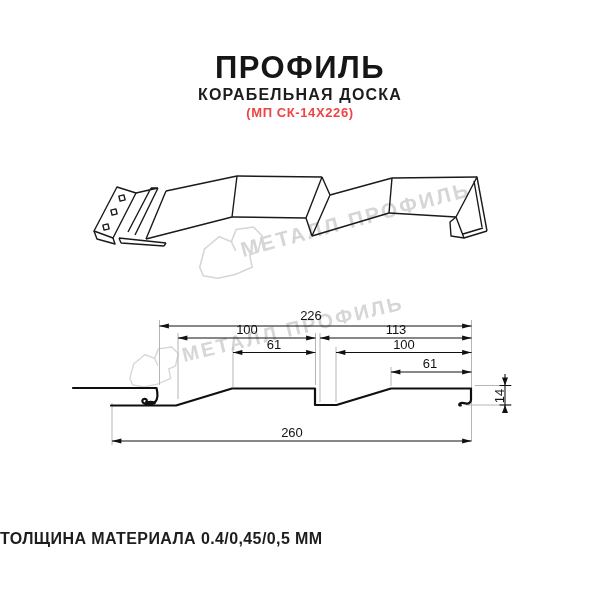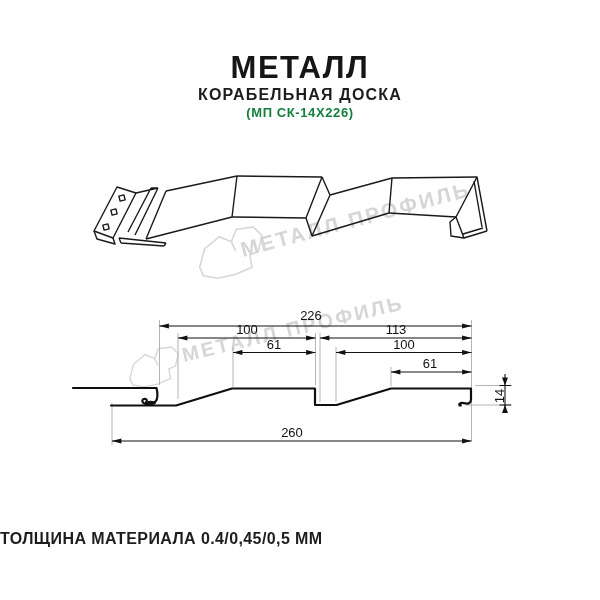--- a/index.html
+++ b/index.html
@@ -4,34 +4,34 @@
 <style>
   html,body{margin:0;padding:0;background:#ffffff;}
   .page{position:relative;width:600px;height:600px;background:#fff;overflow:hidden;
         font-family:"Liberation Sans", sans-serif;color:#161616;}
   .title-block{position:absolute;left:0;top:0;width:600px;text-align:center;}
   .title-main{position:absolute;left:0;top:50px;width:600px;margin:0;
               font-size:31px;font-weight:700;letter-spacing:1.5px;color:#161616;}
   .title-sub{position:absolute;left:0;top:86px;width:600px;margin:0;
              font-size:16px;font-weight:700;letter-spacing:1.2px;color:#1d1d1d;}
   .title-code{position:absolute;left:0;top:105px;width:600px;margin:0;
-              font-size:13px;font-weight:700;letter-spacing:0.6px;color:#15803d;}
+              font-size:13px;font-weight:700;letter-spacing:0.6px;color:#ef4444;}
   .footer-note{position:absolute;left:0;top:530px;width:600px;text-align:left;
                font-size:16px;font-weight:700;letter-spacing:0.4px;color:#1d1d1d;}
   svg.overlay{position:absolute;left:0;top:0;width:600px;height:600px;}
   .wm-text{font-family:"Liberation Sans",sans-serif;font-weight:700;fill:#d6d6d6;}
   .dim-text{font-family:"Liberation Sans",sans-serif;font-size:13px;fill:#111;}
 </style>
 </head>
 <body>
 
 <div class="page">
 
   <div class="title-block">
-    <h1 class="title-main">МЕТАЛЛ</h1>
+    <h1 class="title-main">ПРОФИЛЬ</h1>
     <h2 class="title-sub">КОРАБЕЛЬНАЯ ДОСКА</h2>
     <div class="title-code">(МП СК-14Х226)</div>
   </div>
 
   <svg class="overlay" viewBox="0 0 600 600">
     <defs>
       <marker id="arr" viewBox="0 0 10 6" refX="9.7" refY="3" markerWidth="10" markerHeight="6" orient="auto-start-reverse" markerUnits="userSpaceOnUse">
         <path d="M9.7,3 L0.3,0.4 L0.3,5.6 Z" fill="#111"></path>
       </marker>
       <path id="mplogo" d="M3,33 L7,18 L19,8 L29,12 L33,2 L47,0 L54,7 L51,20 L44,23 L46,33 L32,39 L18,42 L6,40 Z M29,12 L32.5,19.5"></path>

